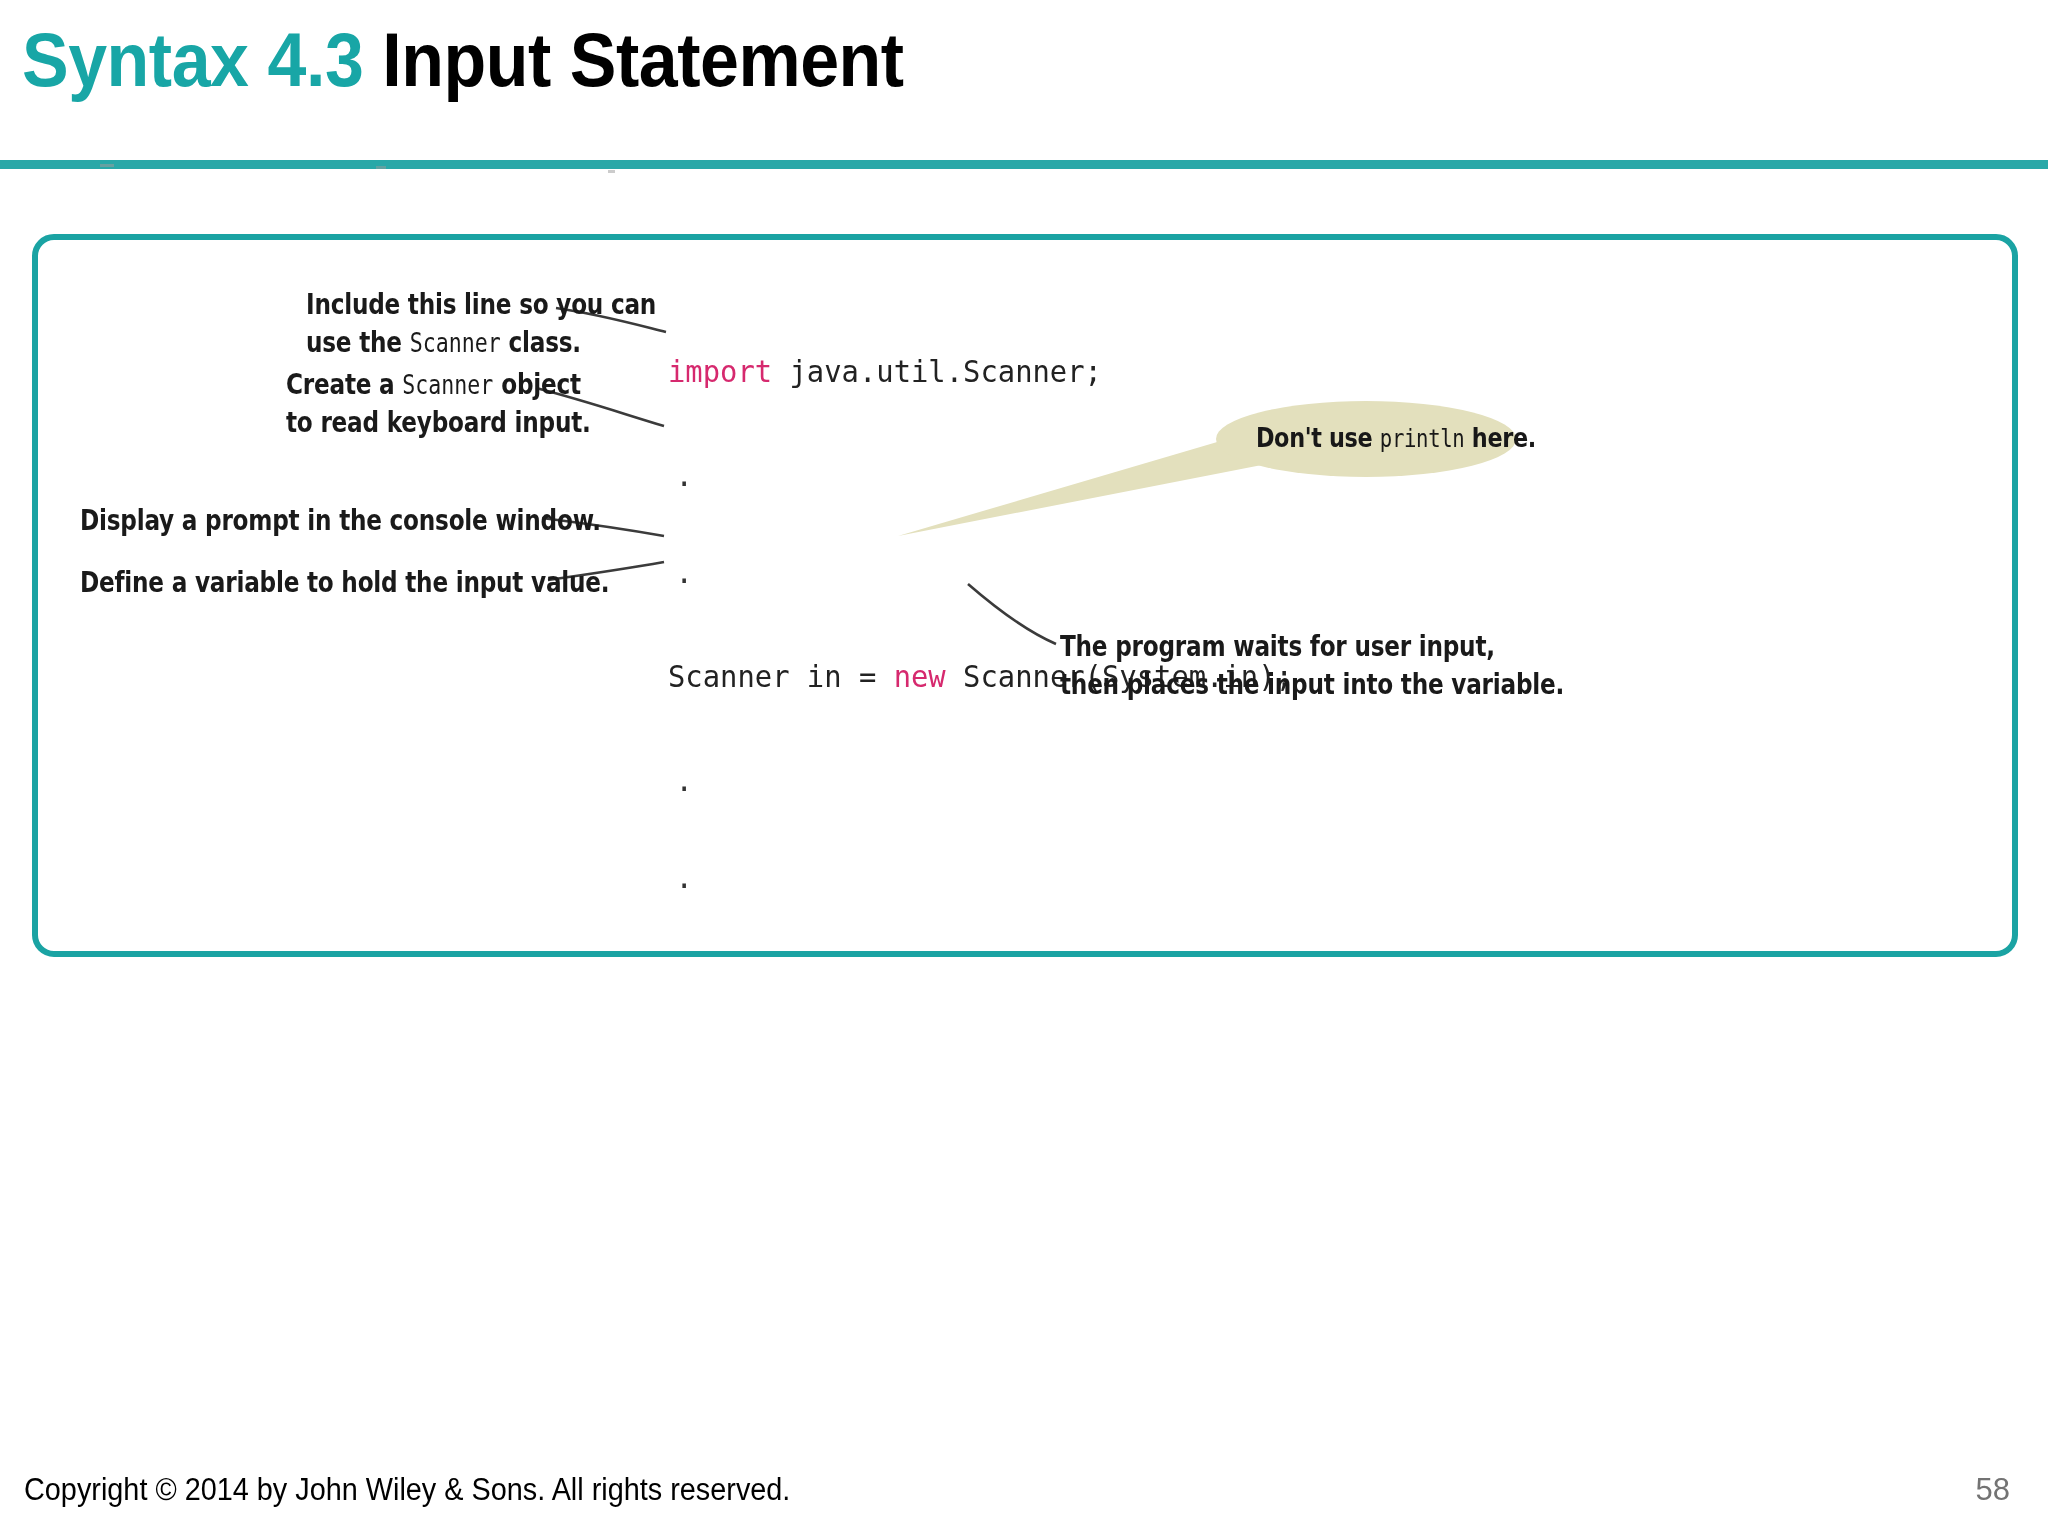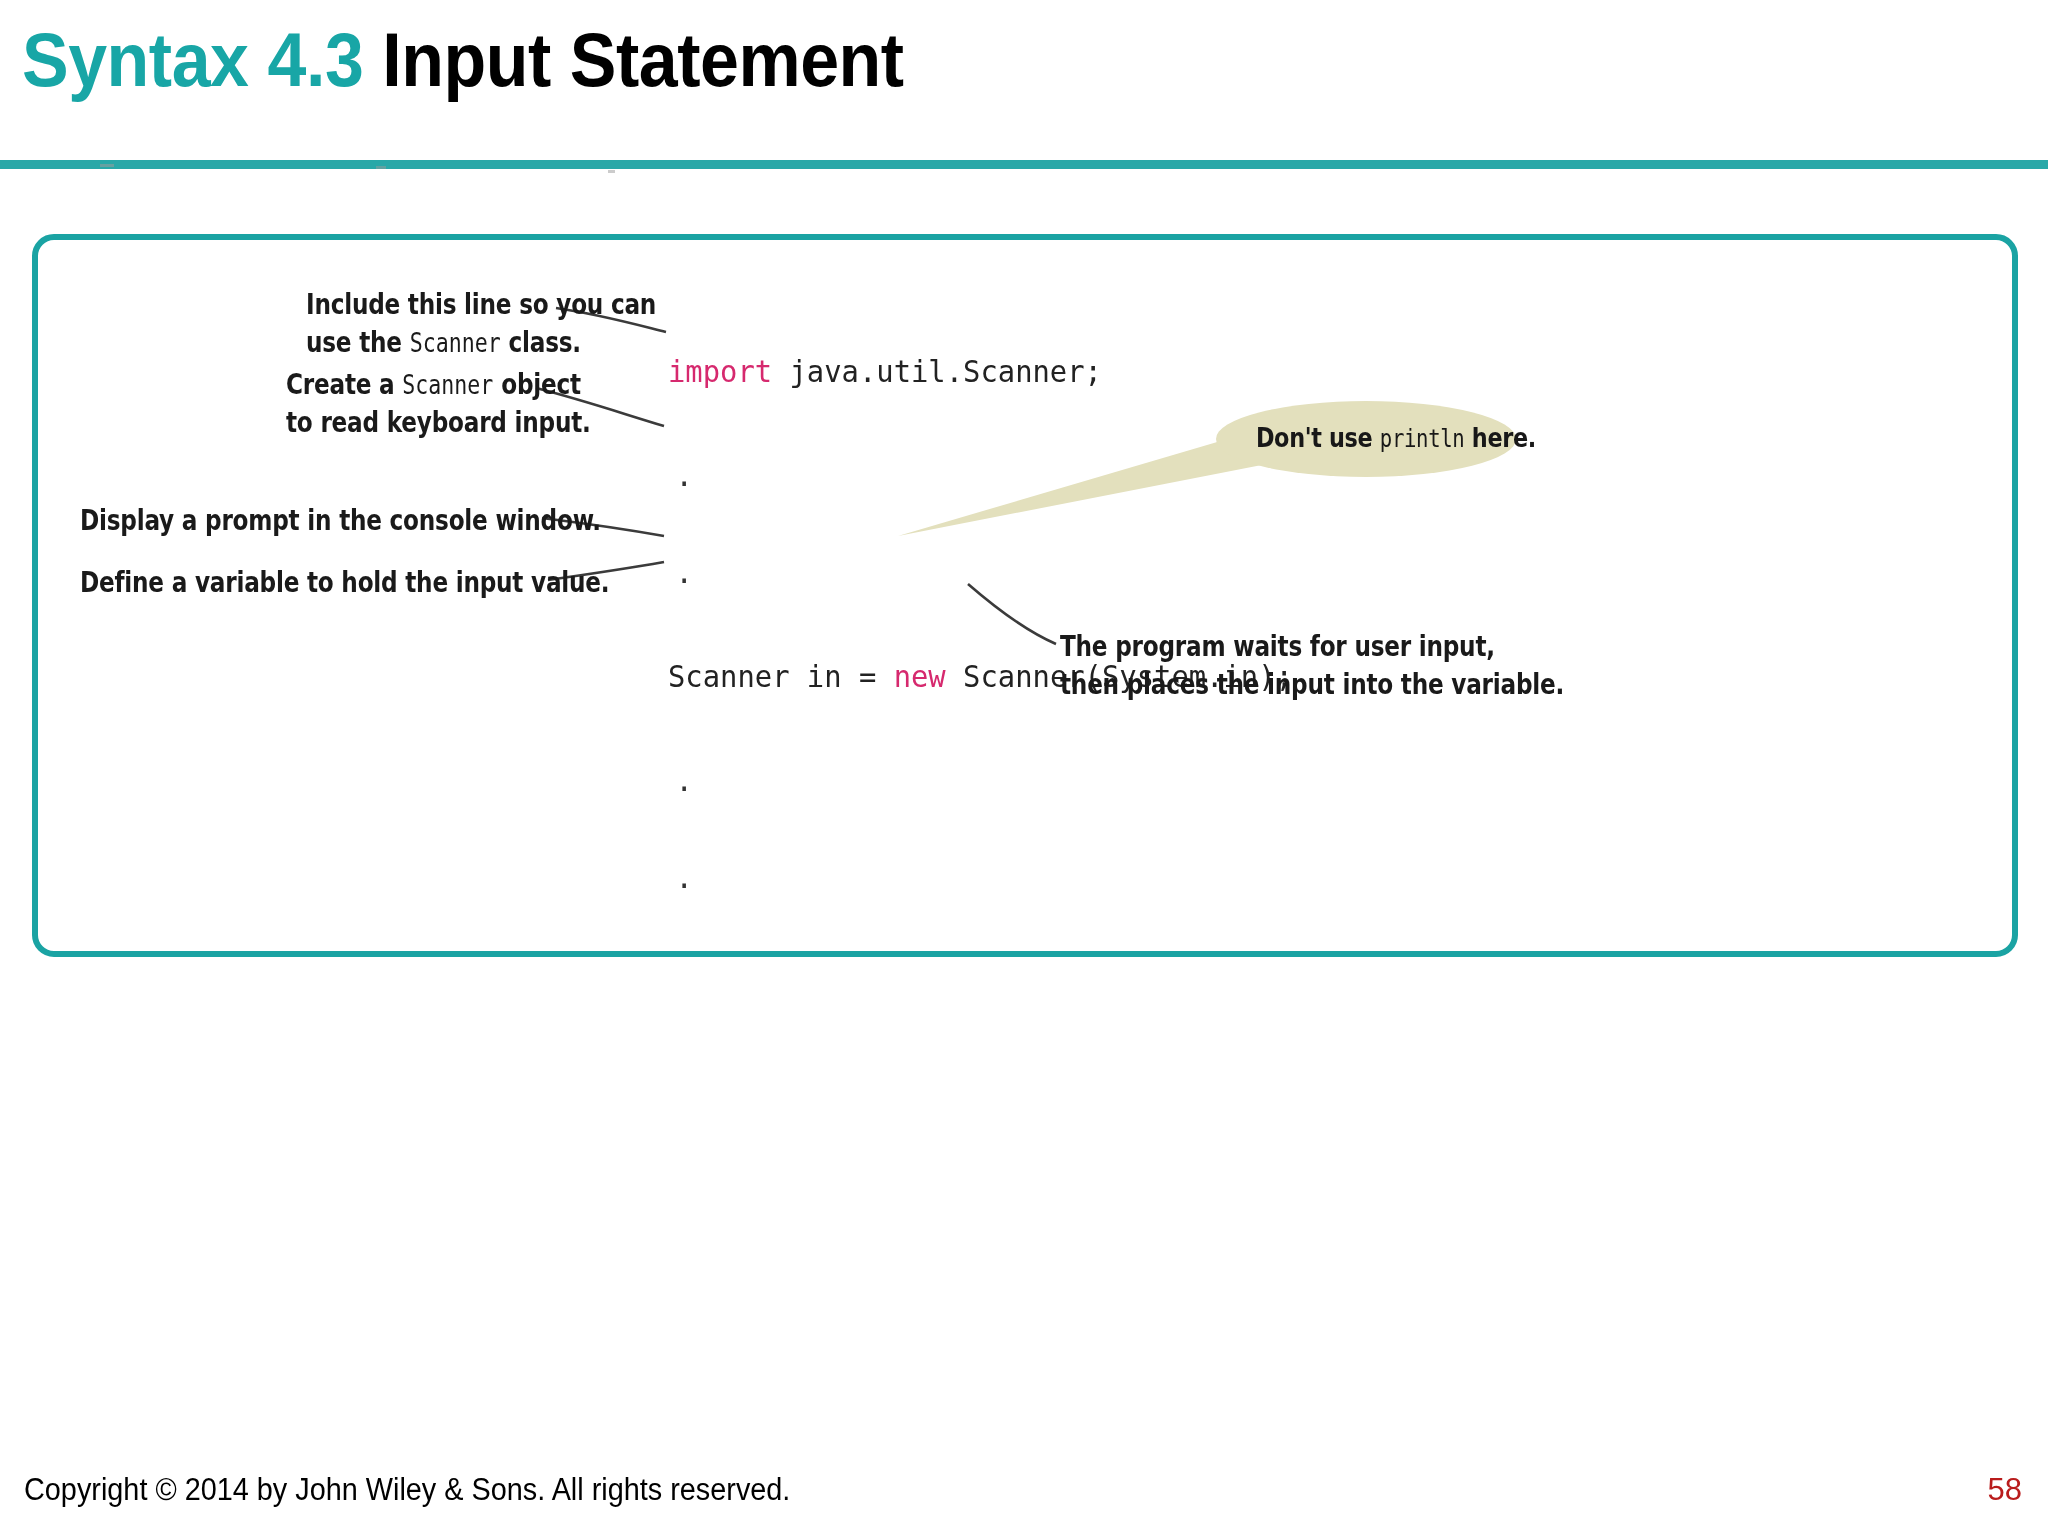--- a/index.html
+++ b/index.html
@@ -160,24 +160,24 @@
     left: 24px;
     top: 1472px;
     font-size: 31px;
     color: #000000;
     white-space: nowrap;
     transform: scaleX(0.93);
     transform-origin: left top;
   }
   #footer-pagenum {
     position: absolute;
-    right: 26px;
+    right: 38px;
     top: 1472px;
     font-size: 31px;
-    color: #b91c1c;
+    color: #737373;
   }
 </style>
 </head>
 <body>
 
 <div id="slide-title">
   <span class="tt-accent">Syntax 4.3</span><span>&nbsp;</span><span class="tt-main">Input Statement</span>
 </div>
 
 <div id="title-rule"></div>

